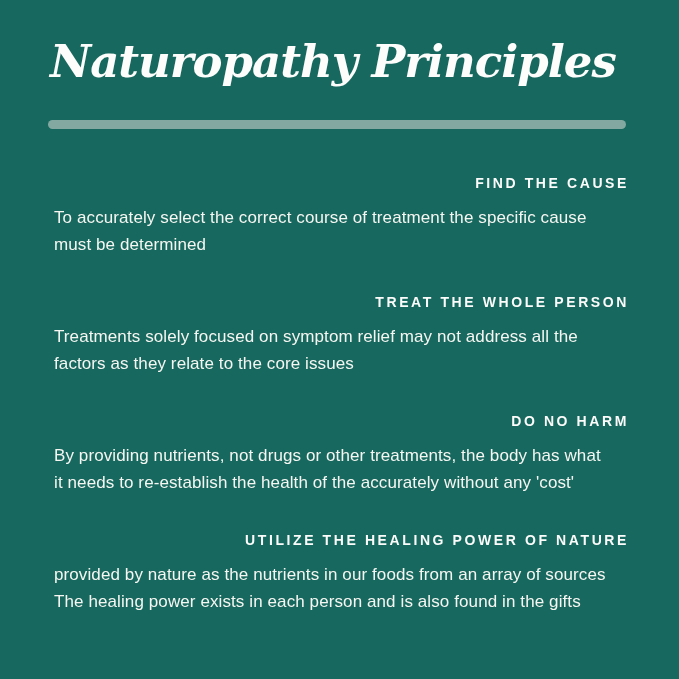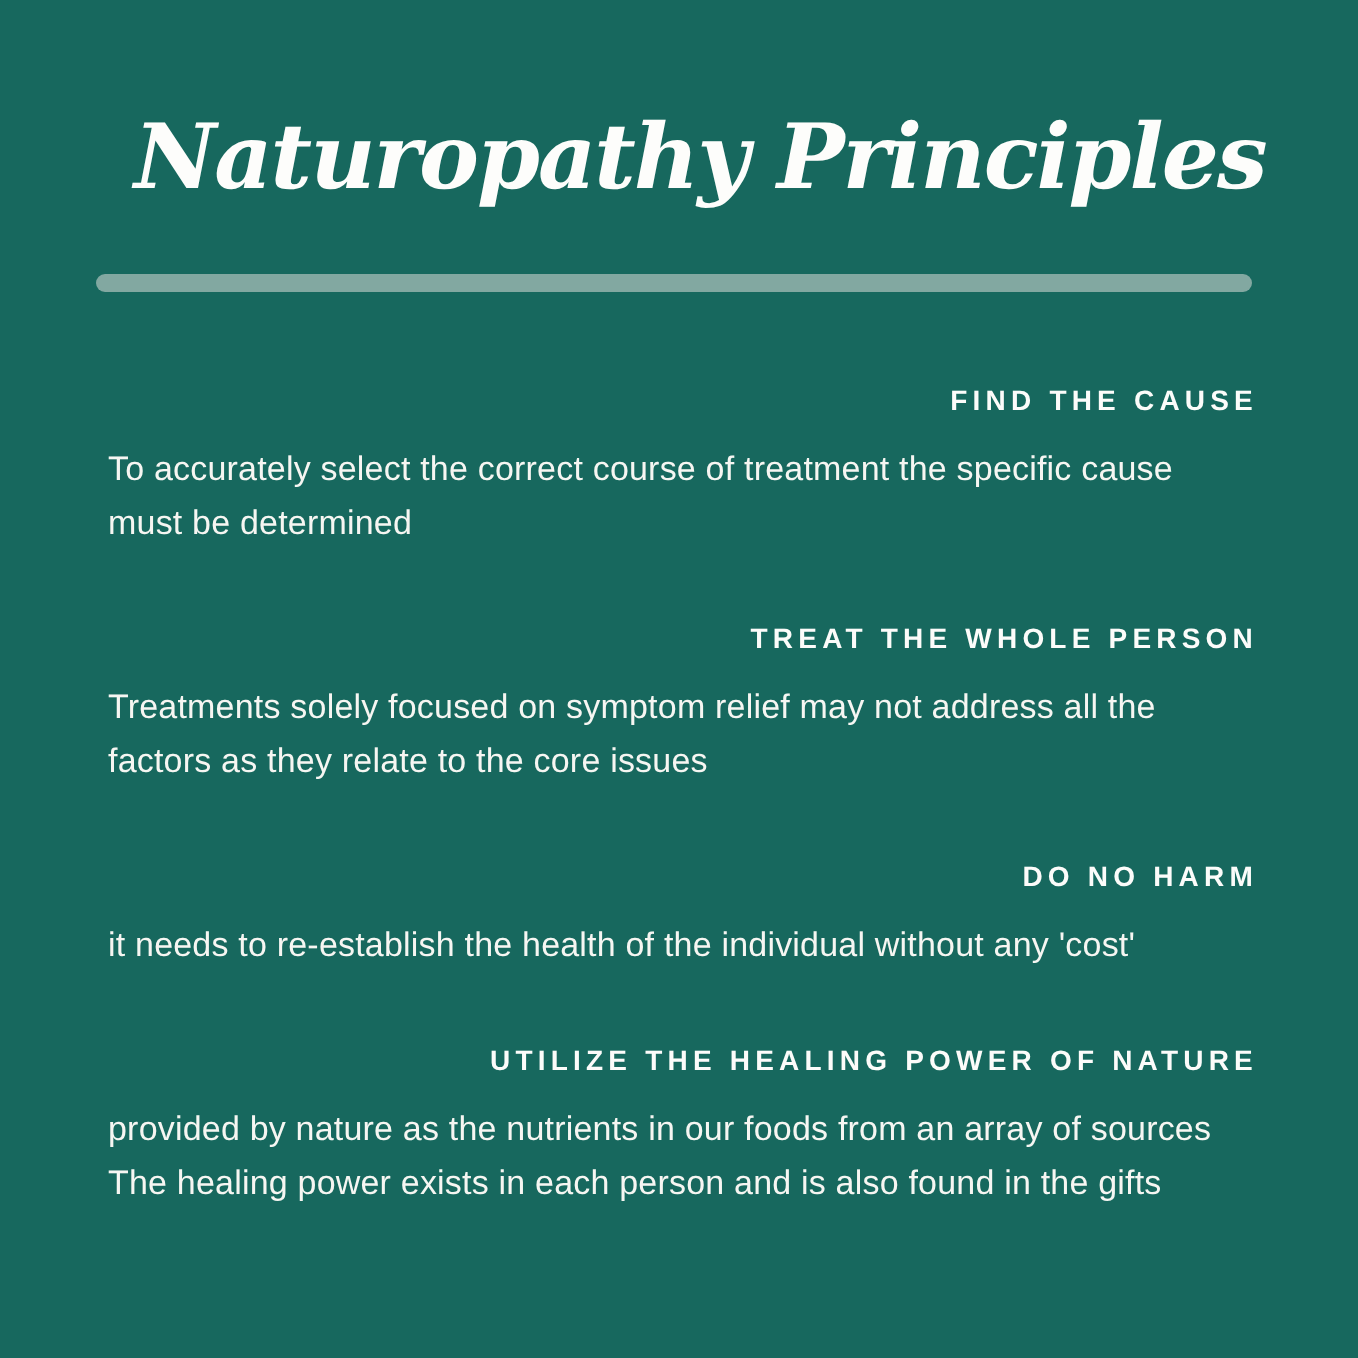--- a/index.html
+++ b/index.html
@@ -12,21 +12,21 @@
     position: relative;
     width: 679px;
     height: 679px;
     background: #17685E;
     color: #FDFDFB;
     font-family: "Liberation Sans", sans-serif;
     padding: 34px 50px 0 50px;
     overflow: hidden;
   }
   .title {
-    margin: 17px;
+    margin: 0;
     font-family: "DejaVu Serif", serif;
     font-style: italic;
     font-weight: 700;
     font-size: 45px;
     line-height: 56px;
     letter-spacing: -1px;
     color: #FDFDFB;
     white-space: nowrap;
   }
   .divider {
@@ -89,21 +89,22 @@
       <h2 class="principle-heading">TREAT THE WHOLE PERSON</h2>
       <p class="principle-body">
         <span class="body-line">Treatments solely focused on symptom relief may not address all the</span>
         <span class="body-line">factors as they relate to the core issues</span>
       </p>
     </section>
 
     <section class="principle">
       <h2 class="principle-heading">DO NO HARM</h2>
       <p class="principle-body">
-        <span class="body-line">it needs to re-establish the health of the individual without any 'cost'</span>
+        <span class="body-line">By providing nutrients, not drugs or other treatments, the body has what</span>
+        <span class="body-line">it needs to re-establish the health of the accurately without any 'cost'</span>
       </p>
     </section>
 
     <section class="principle">
       <h2 class="principle-heading">UTILIZE THE HEALING POWER OF NATURE</h2>
       <p class="principle-body">
         <span class="body-line">provided by nature as the nutrients in our foods from an array of sources</span>
         <span class="body-line">The healing power exists in each person and is also found in the gifts</span>
       </p>
     </section>

